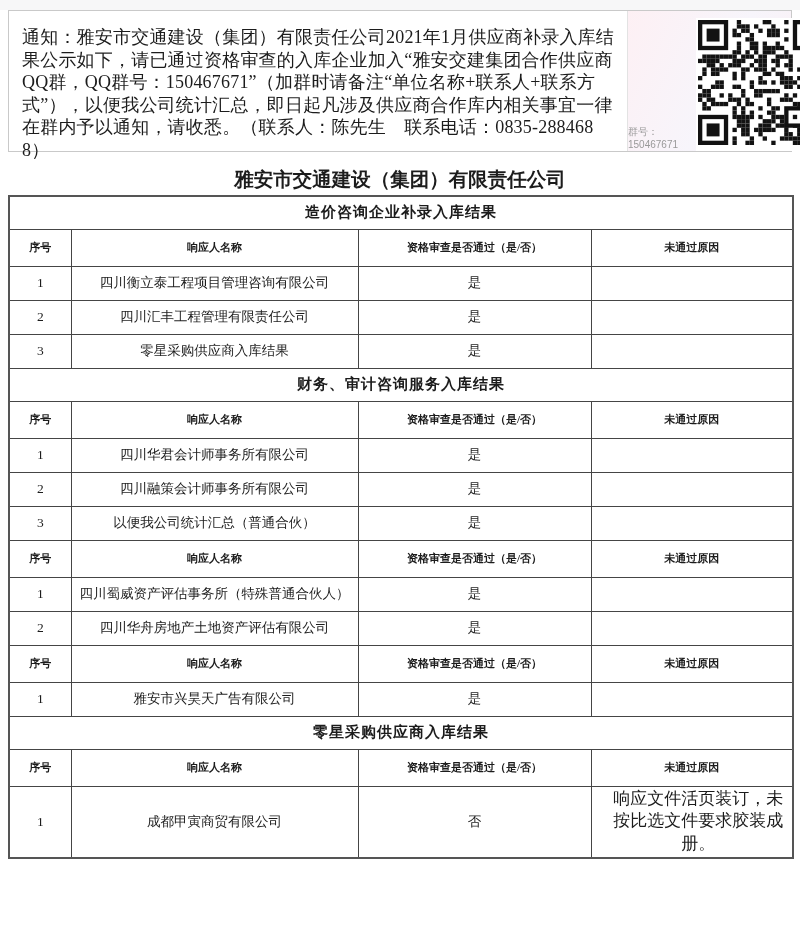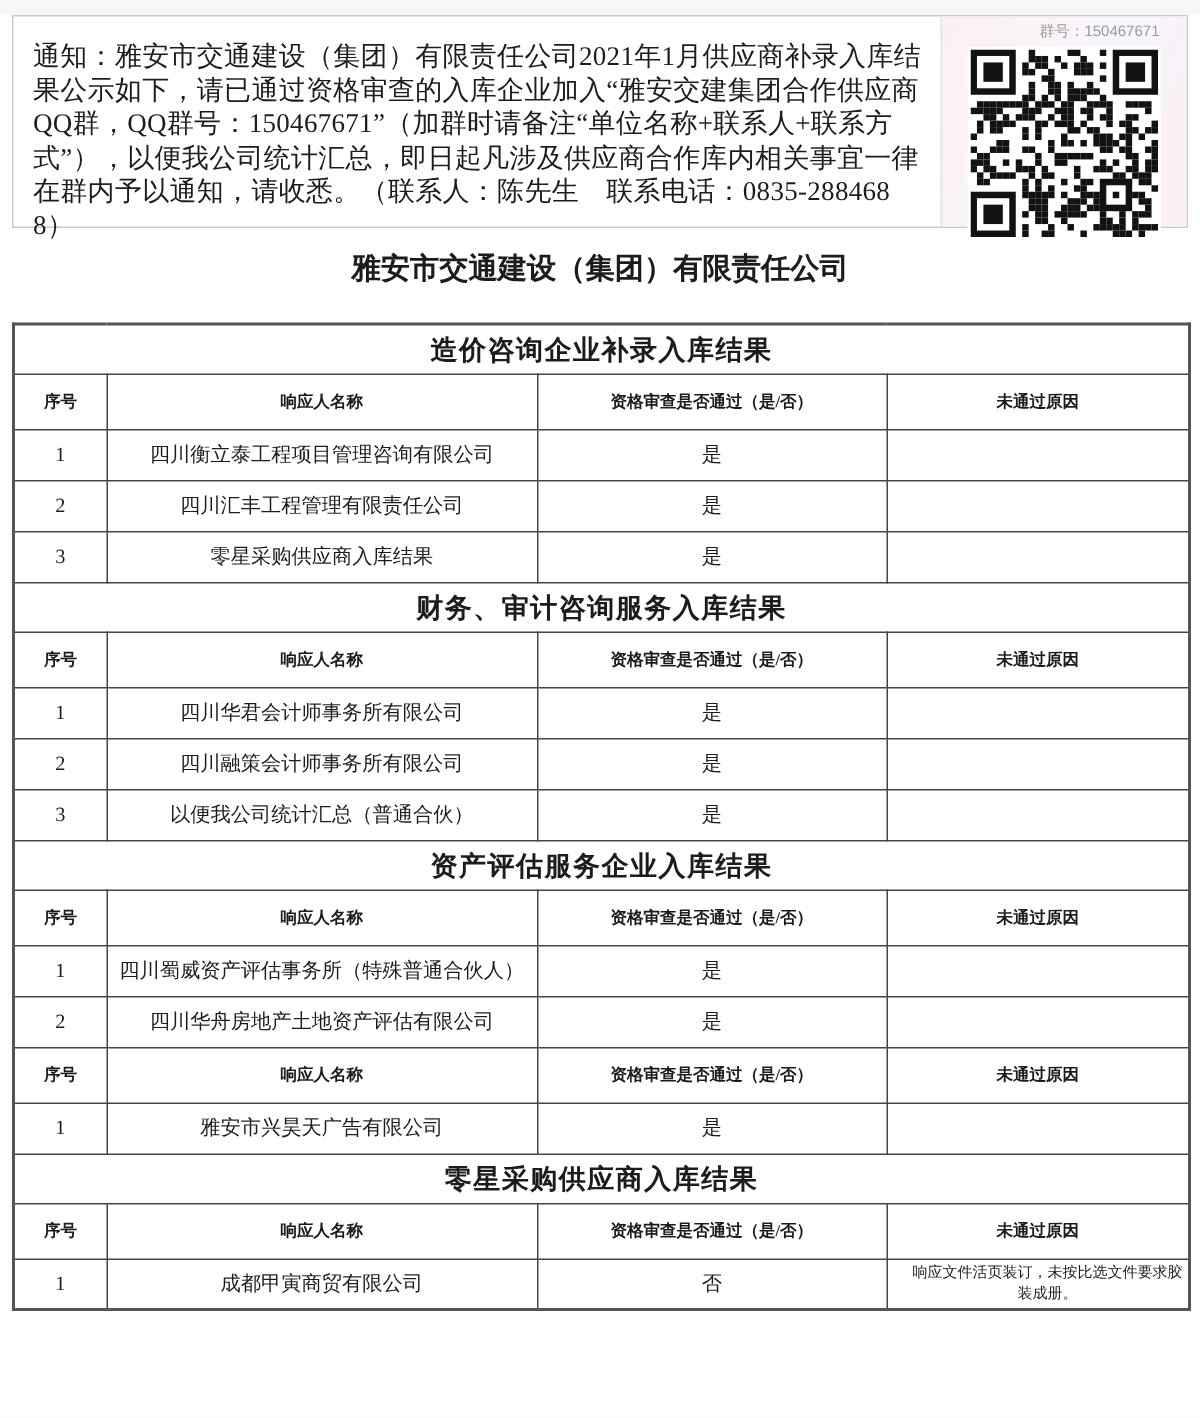--- a/index.html
+++ b/index.html
@@ -39,41 +39,41 @@
     font-size:18px;
     line-height:22.5px;
     letter-spacing:0.2px;
     word-break:break-all;
     color:var(--text-main);
   }
   .qr-area{
     width:164px;
     border-left:1px solid #e3e3e3;
     display:flex;
-    flex-direction:column;
+    flex-direction:row;
     align-items:center;
     padding-top:4px;
     background:linear-gradient(115deg,#fdf0f4 0%,#f7f5fb 55%,#fbeef3 100%);
   }
   .qr-label{
     font-family:"Liberation Sans","DejaVu Sans",sans-serif;
     font-size:10px;
     color:var(--qr-label);
     line-height:13px;
     align-self:flex-end;
     margin-right:18px;
   }
   .qr-frame{
     margin-top:3px;
     background:#ffffff;
     padding:2px;
   }
   
   .doc-title{
-    margin:15px 0 23px;
+    margin:15px 0 3px;
     text-align:center;
     font-size:19.5px;
     font-weight:bold;
     line-height:25px;
   }
   .doc-title span{display:block;}
   
   .results-table{
     width:784px;
     border-collapse:collapse;
@@ -82,35 +82,35 @@
   }
   .results-table td{
     border:1px solid var(--border-dark);
     text-align:center;
     vertical-align:middle;
     padding:1px 3px;
     overflow:hidden;
   }
   tr.section-title-row td{
     height:33px;
-    font-size:18px;
+    font-size:15px;
     font-weight:bold;
     letter-spacing:1px;
   }
   tr.header-row td{
     height:37px;
     font-size:11px;
     font-weight:bold;
   }
   tr.data-row td{
     height:34px;
     font-size:13.5px;
   }
   tr.data-row td.col-reason{
-    font-size:10px;
+    font-size:17px;
     line-height:1.35;
     padding-left:16px;
   }
 </style>
 </head>
 <body>
 
 <div class="page">
 
   <div class="notice-box">
@@ -506,23 +506,20 @@
           <td class="col-name">四川融策会计师事务所有限公司</td>
           <td class="col-passed">是</td>
           <td class="col-reason"></td>
         </tr>
         <tr class="data-row">
           <td class="col-no">3</td>
           <td class="col-name">以便我公司统计汇总（普通合伙）</td>
           <td class="col-passed">是</td>
           <td class="col-reason"></td>
         </tr>
-        <tr class="section-title-row">
-          <td colspan="4">资产评估服务企业入库结果</td>
-        </tr>
         <tr class="header-row">
           <td class="col-no">序号</td>
           <td class="col-name">响应人名称</td>
           <td class="col-passed">资格审查是否通过（是/否）</td>
           <td class="col-reason">未通过原因</td>
         </tr>
         <tr class="data-row">
           <td class="col-no">1</td>
           <td class="col-name">四川蜀威资产评估事务所（特殊普通合伙人）</td>
           <td class="col-passed">是</td>

